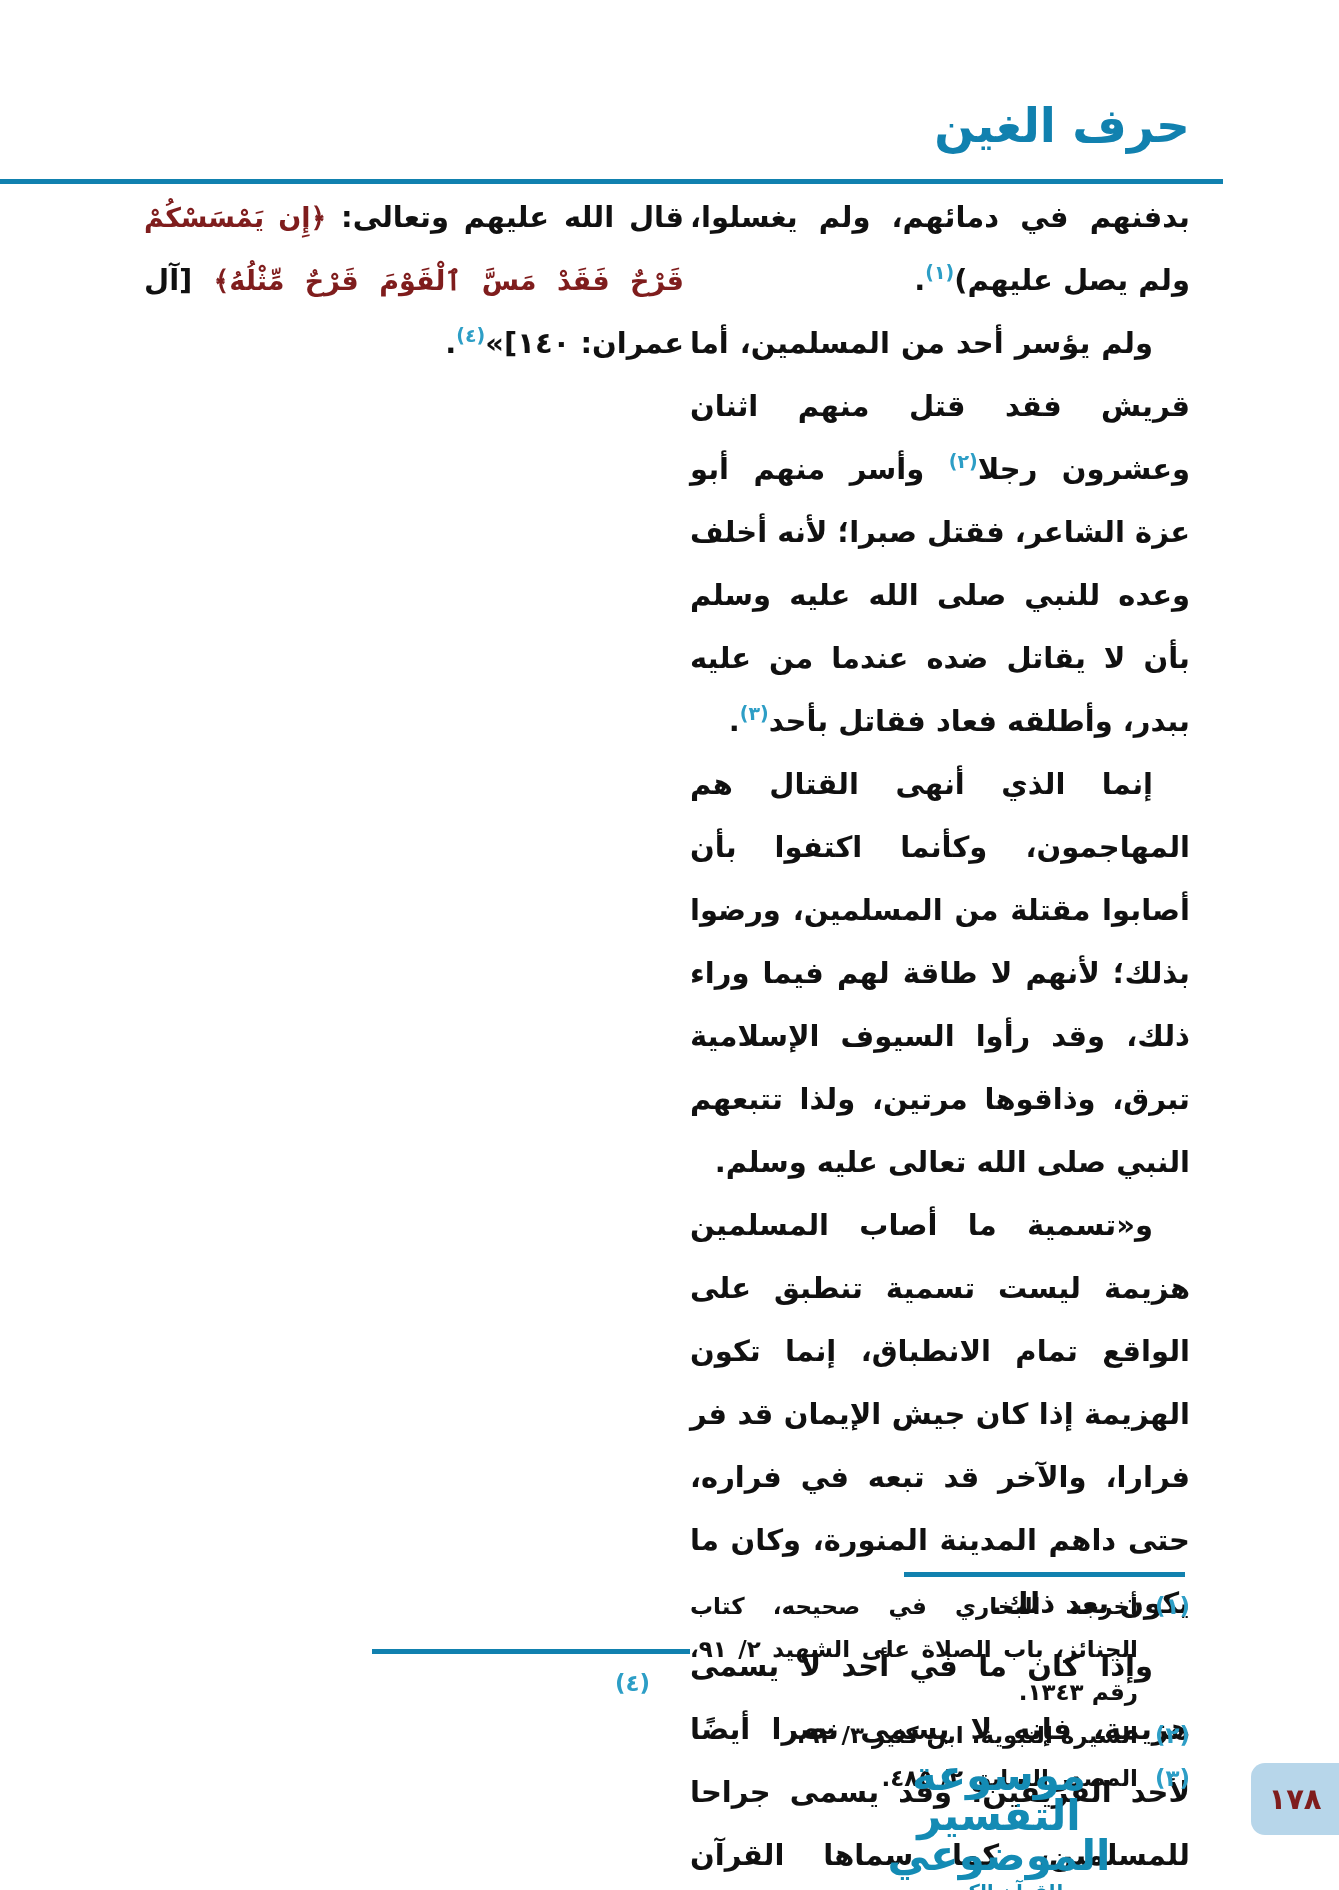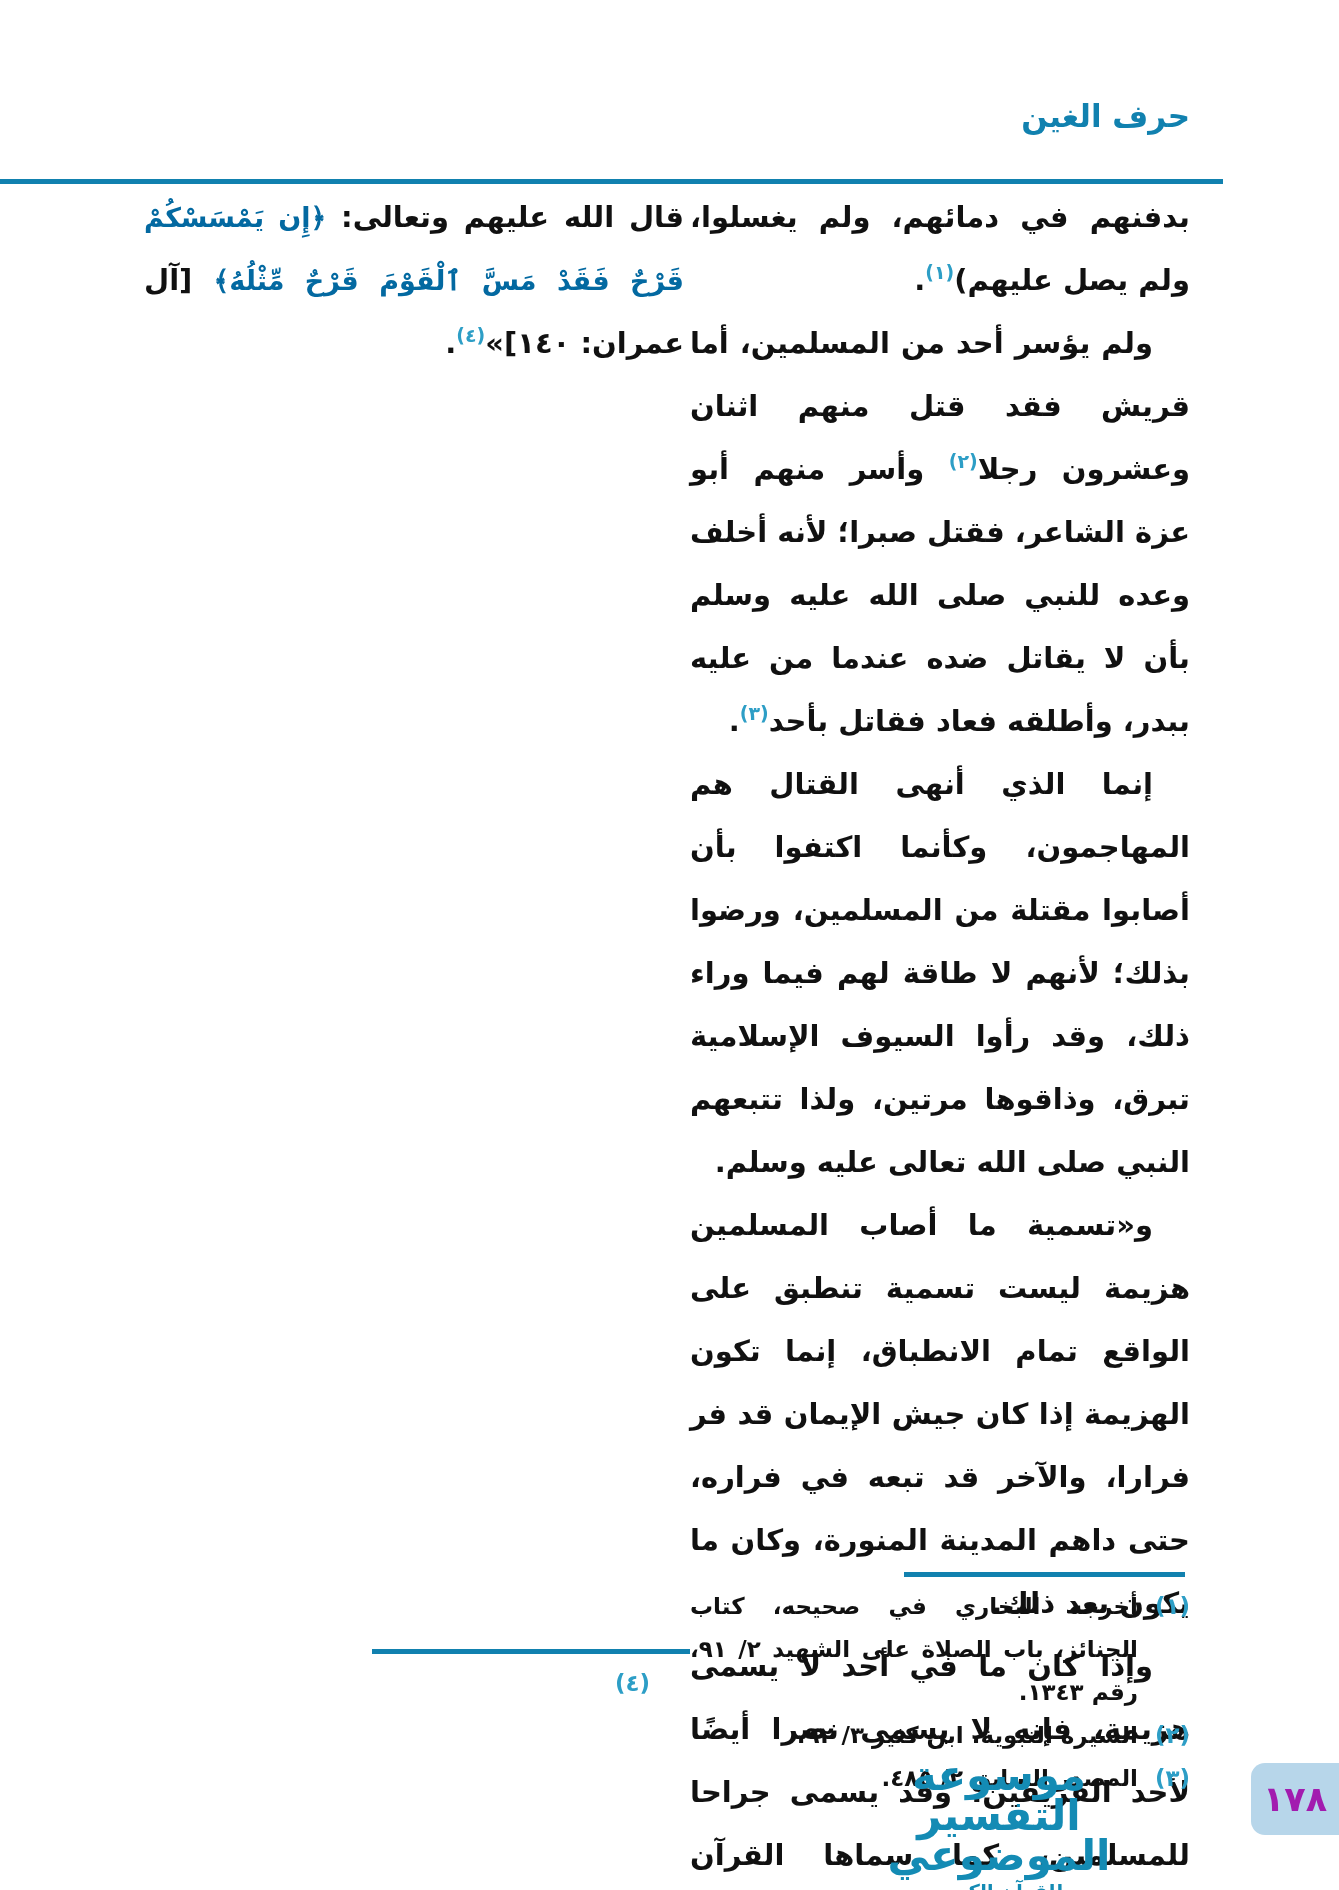--- a/index.html
+++ b/index.html
@@ -9,21 +9,21 @@
     background:#ffffff;
     overflow:hidden;
     direction:rtl;
     font-family:"DejaVu Sans","Liberation Sans",sans-serif;
     color:#111111;
   }
   
   .header-title{
     position:absolute;top:98px;right:149px;
     color:#1181af;
-    font-size:31px;font-weight:bold;
+    font-size:47px;font-weight:bold;
     letter-spacing:-2px;
   }
   .header-rule{
     position:absolute;top:179px;left:0;right:116px;height:5px;
     background:#1181af;
   }
   
   .col{
     position:absolute;
     font-size:29px;line-height:63px;font-weight:bold;
@@ -34,21 +34,21 @@
   .col p{margin:0;padding:0;}
   .col p.indent{text-indent:37px;}
   .fn-marker{
     color:#2d9ec6;
     font-size:19px;
     vertical-align:super;
     line-height:0;
     font-weight:bold;
   }
   .quran{
-    color:#0369a1;
+    color:#7f1d1d;
     font-size:27px;
   }
   
   .fn-rule{position:absolute;height:5px;background:#1181af;}
   .fn-rule-main{top:1572px;right:154px;width:281px;}
   .fn-rule-side{top:1649px;right:649px;width:318px;}
   
   .footnotes{
     position:absolute;
     font-size:23px;line-height:43px;font-weight:bold;
@@ -72,22 +72,22 @@
     letter-spacing:-1px;
   }
   .logo-line2{
     font-size:19px;font-weight:bold;line-height:30px;
   }
   
   .pagenum{
     position:absolute;top:1763px;right:0;width:88px;height:72px;
     background:#b7d6ea;
     border-radius:14px 0 0 14px;
-    color:#a21caf;
-    font-size:35px;font-weight:bold;
+    color:#7f1d1d;
+    font-size:29px;font-weight:bold;
     line-height:72px;text-align:center;
     letter-spacing:4px;
   }
 </style>
 </head>
 <body>
 
 <div class="page">
 
   <div class="header-title">حرف الغين</div>

